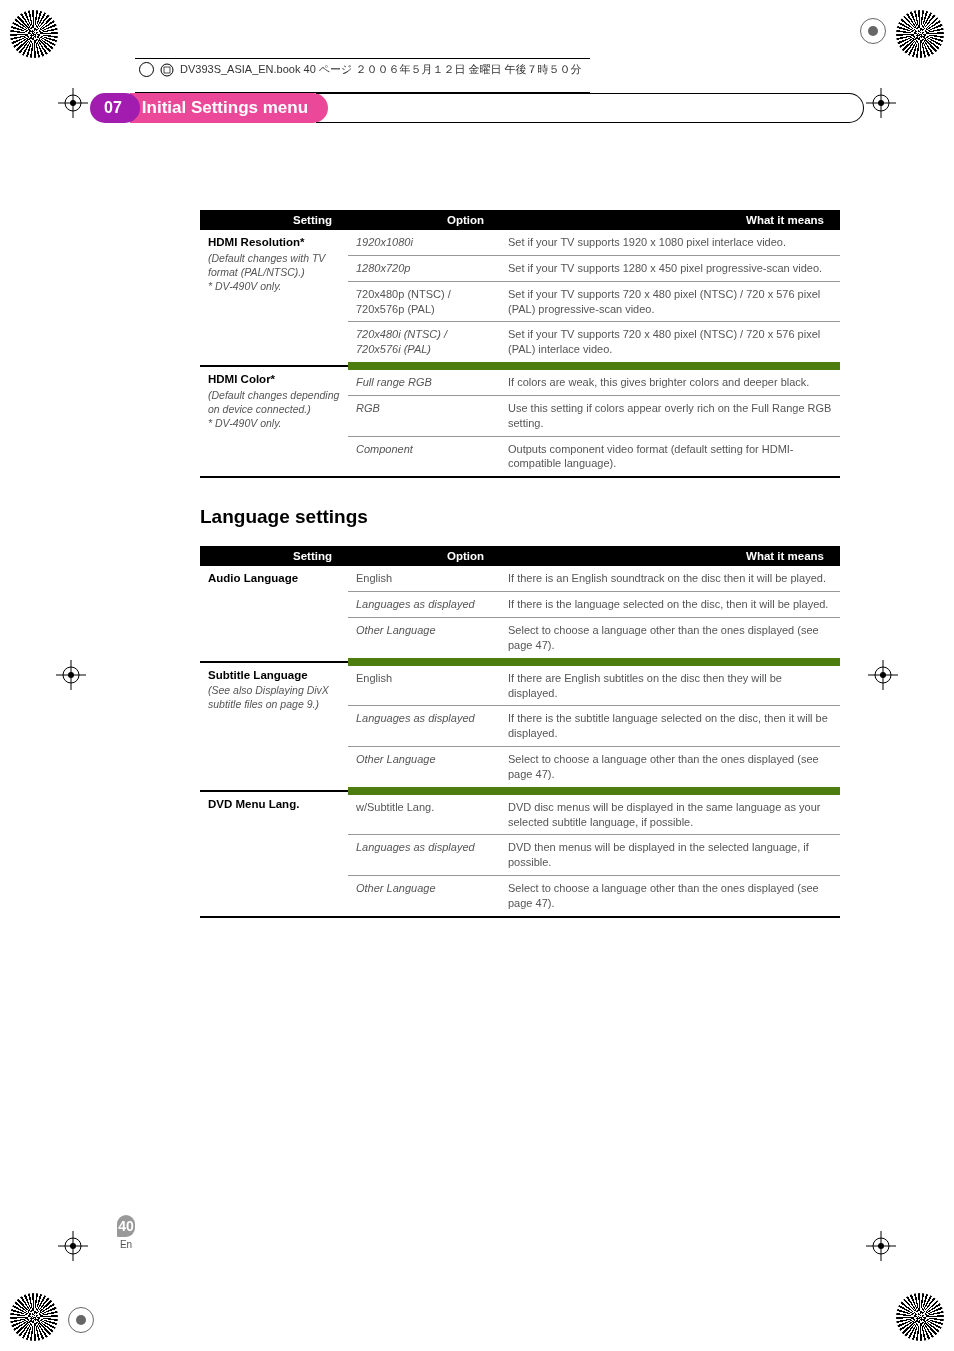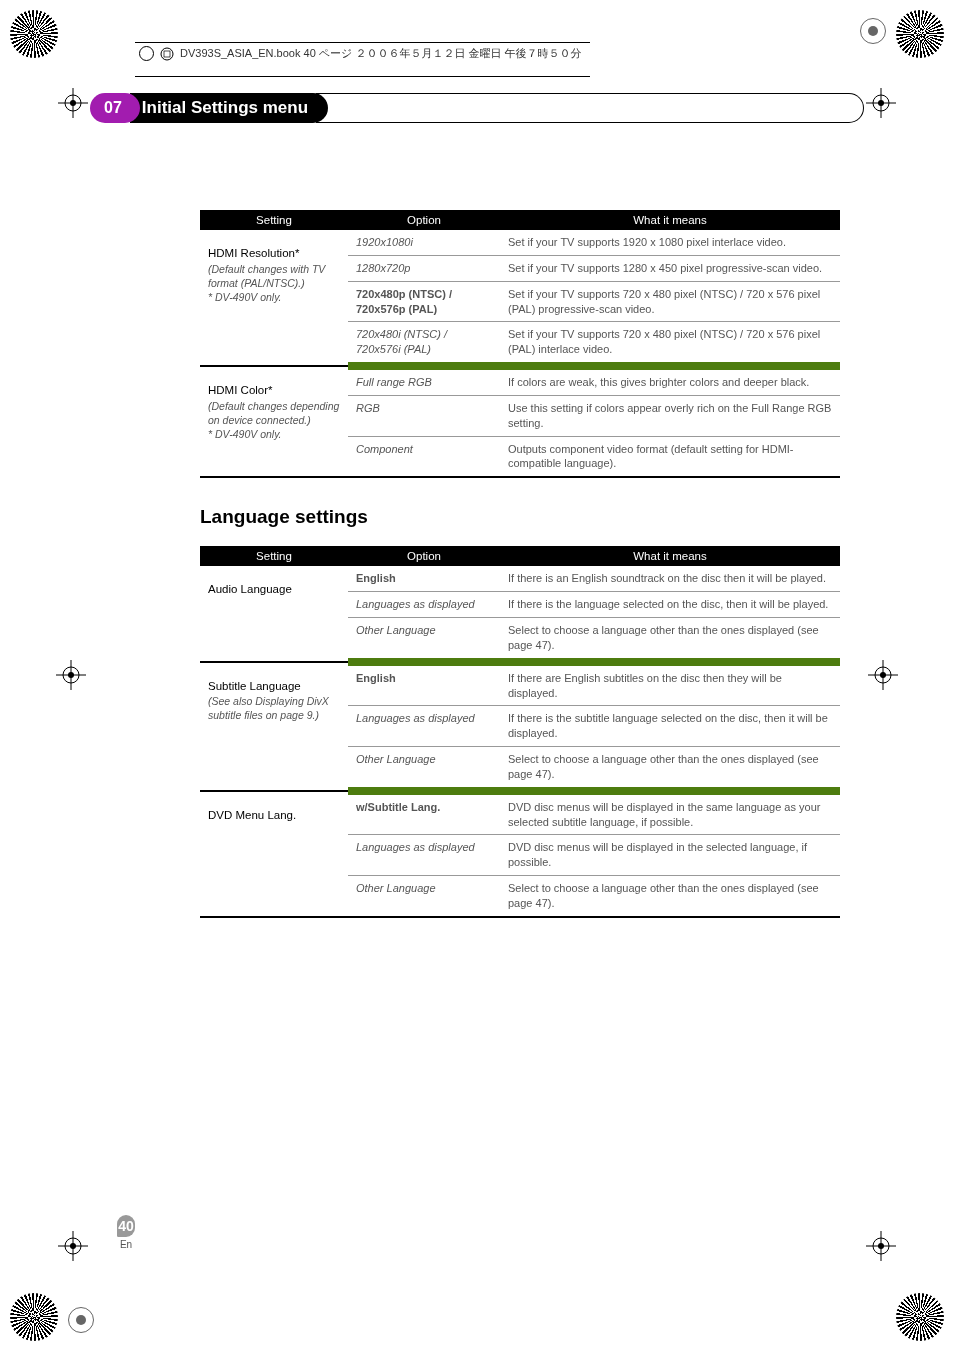--- a/index.html
+++ b/index.html
@@ -39,21 +39,21 @@
     border: 1px solid #666;
     border-radius: 50%;
     display: flex; align-items: center; justify-content: center;
   }
   .corner-dot::after { content: ""; width: 10px; height: 10px; background: #666; border-radius: 50%; }
   .dot-tr { top: 18px; right: 68px; }
   .dot-bl { bottom: 18px; left: 68px; }
   
   .print-header {
     position: absolute;
-    top: 42px; left: 135px;
+    top: 58px; left: 135px;
     font-size: 11px;
     color: #333;
     border-top: 1px solid #000;
     border-bottom: 1px solid #000;
     padding: 3px 8px 15px 4px;
     display: flex;
     align-items: center;
     gap: 6px;
   }
   .print-header::before {
@@ -85,21 +85,21 @@
     font-weight: bold;
     font-size: 16px;
     height: 30px;
     border-radius: 15px;
     padding: 0 18px 0 14px;
     display: flex;
     align-items: center;
     position: relative;
   }
   .chapter-title {
-    background: #000000;
+    background: #ec4899;
     color: #fff;
     font-weight: bold;
     font-size: 17px;
     height: 30px;
     display: flex;
     align-items: center;
     padding: 0 20px 0 12px;
     margin-left: -10px;
     border-radius: 0 15px 15px 0;
   }
@@ -121,41 +121,41 @@
   
   table.settings {
     width: 100%;
     border-collapse: collapse;
     font-size: 11px;
     margin-bottom: 28px;
   }
   table.settings thead th {
     background: #000;
     color: #fff;
-    text-align: center;
-    font-weight: normal;
-    padding: 4px 0;
+    text-align: right;
+    font-weight: bold;
+    padding: 4px 16px;
     font-size: 11.5px;
   }
   table.settings th:nth-child(1) { width: 148px; }
   table.settings th:nth-child(2) { width: 152px; }
   
   table.settings tbody td {
     padding: 5px 8px;
     vertical-align: top;
     border-bottom: 1px solid #999;
     color: #555;
     line-height: 1.35;
   }
   table.settings tbody tr:last-child td { border-bottom: 2px solid #000; }
   table.settings tbody td.group-border { border-bottom: 8px solid #4d7c0f; }
   
-  .setting-label { font-weight: normal; color: #000; font-size: 11.5px; margin-top: 11px; }
+  .setting-label { font-weight: bold; color: #000; font-size: 11.5px; }
   .setting-note { font-style: italic; font-weight: normal; color: #555; font-size: 10.5px; }
-  .opt-bold { font-weight: bold; color: #000; }
+  .opt-bold { font-weight: normal; color: #000; }
   .opt-italic { font-style: italic; color: #555; }
   
   .rowspan-cell { border-bottom: 2px solid #000 !important; }
   
   h2.section-heading {
     font-size: 19px;
     font-weight: bold;
     color: #000;
     margin: 10px 0 18px 0;
   }
@@ -336,21 +336,21 @@
           </tr>
           <tr>
             <td rowspan="3" class="rowspan-cell">
               <div class="setting-label">DVD Menu Lang.</div>
             </td>
             <td class="opt-bold">w/Subtitle Lang.</td>
             <td>DVD disc menus will be displayed in the same language as your selected subtitle language, if possible.</td>
           </tr>
           <tr>
             <td class="opt-italic">Languages as displayed</td>
-            <td>DVD disc menus will be displayed in the selected language, if possible.</td>
+            <td>DVD then menus will be displayed in the selected language, if possible.</td>
           </tr>
           <tr>
             <td class="opt-italic">Other Language</td>
             <td>Select to choose a language other than the ones displayed (see page 47).</td>
           </tr>
         </tbody>
       </table>
   </div>
 
   <div class="page-num">

